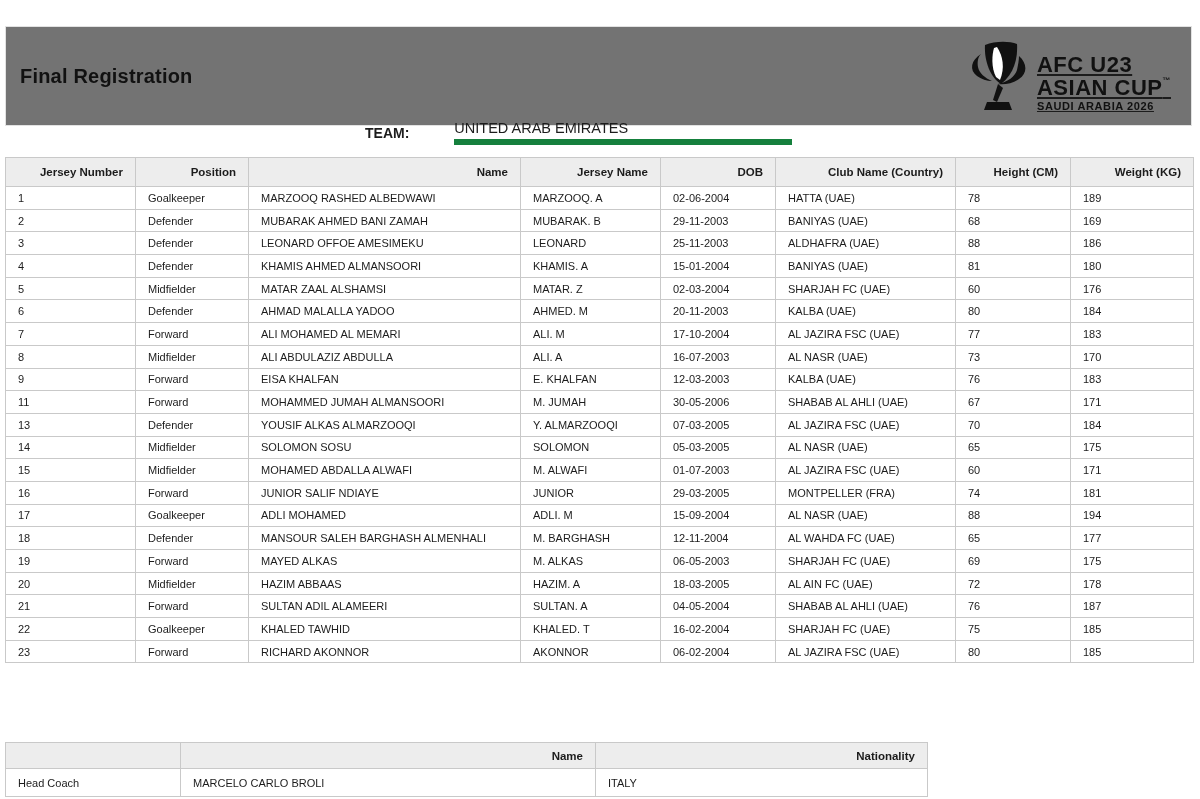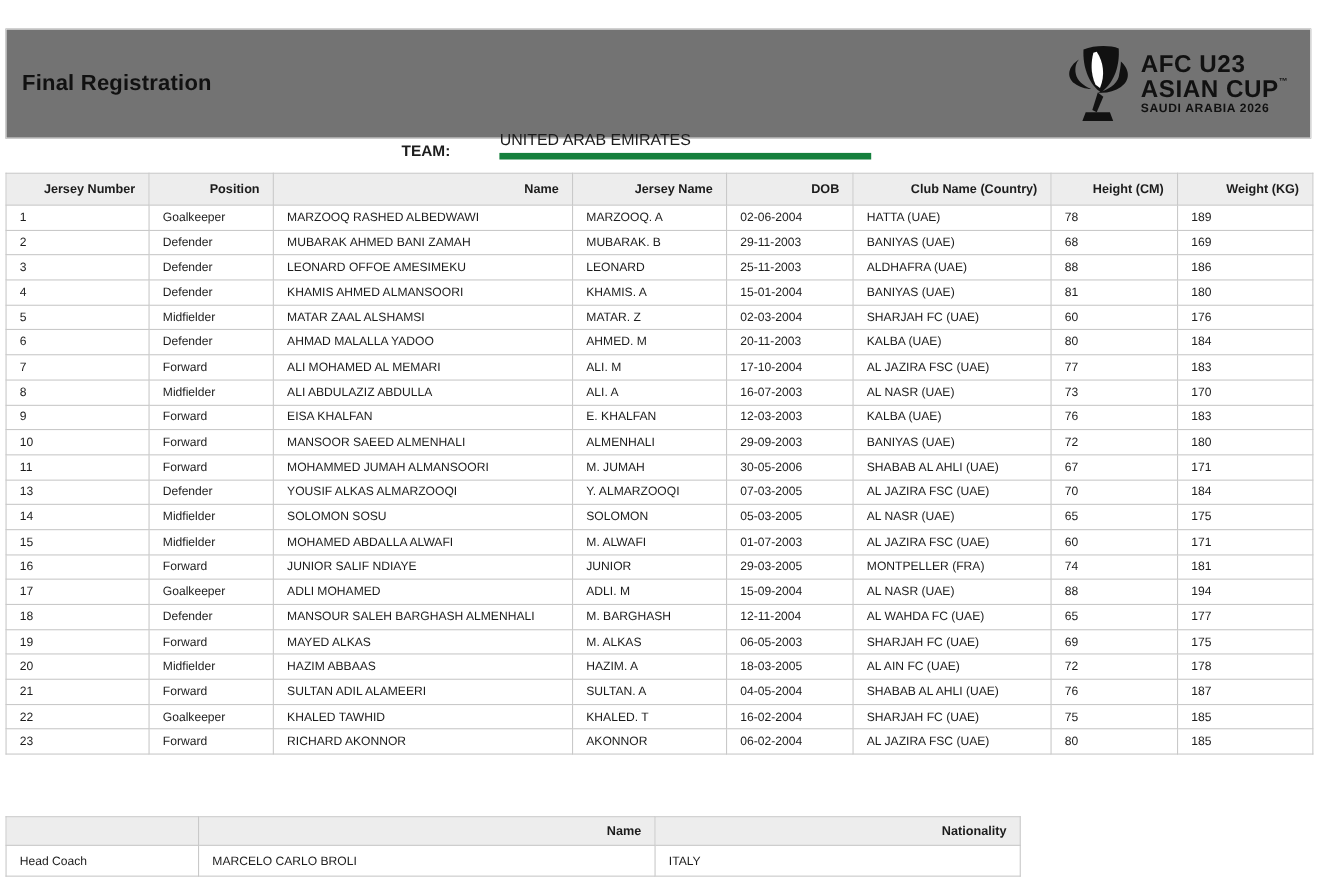--- a/index.html
+++ b/index.html
@@ -19,41 +19,42 @@
     border: 1px solid #e2e2e2;
     background: #737373;
     display: flex; align-items: center; justify-content: space-between;
     padding: 0 14px 0 14px;
   }
   .page-title {
     font-size: 20px; font-weight: bold; letter-spacing: 0.2px;
     color: #111;
   }
   .logo {
-    display: flex; align-items: center; gap: 8px;
+    display: flex; align-items: flex-end; gap: 8px;
     padding-right: 6px;
+    text-decoration: underline;
   }
   .logo svg { display: block; }
   .logo-text { line-height: 1; color: #111; }
   .logo-line1, .logo-line2 {
     font-weight: bold; font-size: 22px; letter-spacing: 0.5px;
     line-height: 1.02;
     font-stretch: condensed;
   }
   .logo-line2 .tm { font-size: 8px; vertical-align: top; font-weight: bold; }
   .logo-line3 {
     font-weight: bold; font-size: 11px; letter-spacing: 0.6px;
     margin-top: 2px;
     font-stretch: ultra-condensed;
   }
 
   
   .team-line {
     position: absolute; left: 365px; top: 120px;
-    display: flex; align-items: flex-end;
+    display: flex; align-items: center;
   }
   .team-label { font-weight: bold; font-size: 14px; }
   .team-value {
     display: inline-block;
     margin-left: 45px;
     width: 338px;
     font-size: 14.5px;
     border-bottom: 6px solid #15803d;
     padding-bottom: 3px;
     white-space: nowrap;
@@ -233,30 +234,20 @@
         <td>9</td>
         <td>Forward</td>
         <td>EISA KHALFAN</td>
         <td>E. KHALFAN</td>
         <td>12-03-2003</td>
         <td>KALBA (UAE)</td>
         <td>76</td>
         <td>183</td>
       </tr>
       <tr>
-        <td>10</td>
-        <td>Forward</td>
-        <td>MANSOOR SAEED ALMENHALI</td>
-        <td>ALMENHALI</td>
-        <td>29-09-2003</td>
-        <td>BANIYAS (UAE)</td>
-        <td>72</td>
-        <td>180</td>
-      </tr>
-      <tr>
         <td>11</td>
         <td>Forward</td>
         <td>MOHAMMED JUMAH ALMANSOORI</td>
         <td>M. JUMAH</td>
         <td>30-05-2006</td>
         <td>SHABAB AL AHLI (UAE)</td>
         <td>67</td>
         <td>171</td>
       </tr>
       <tr>

